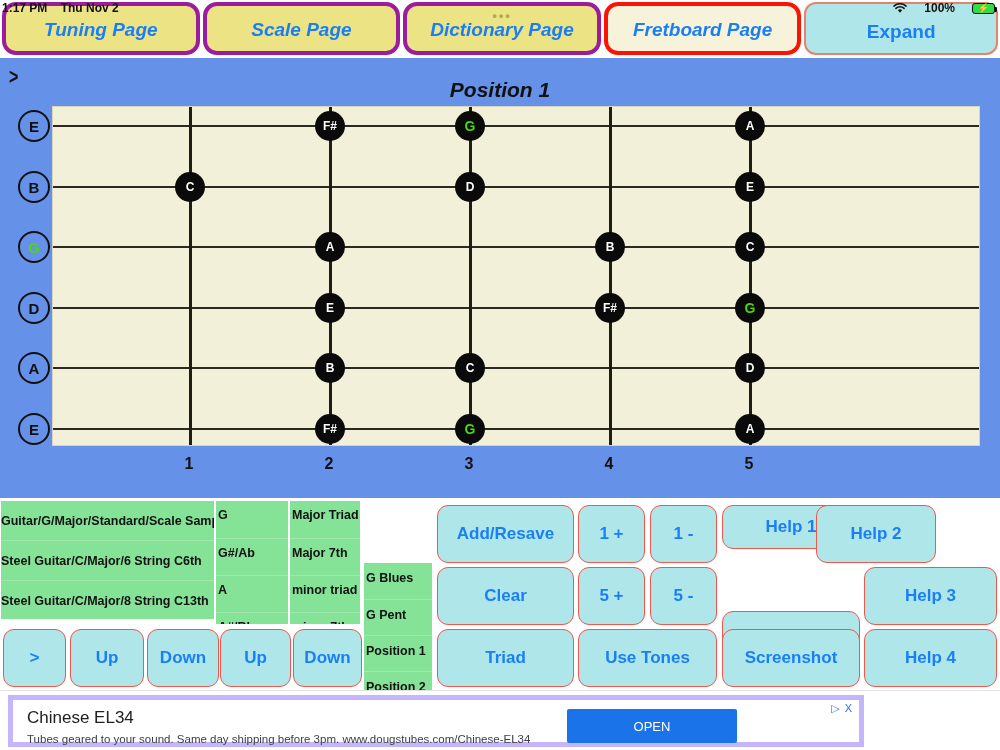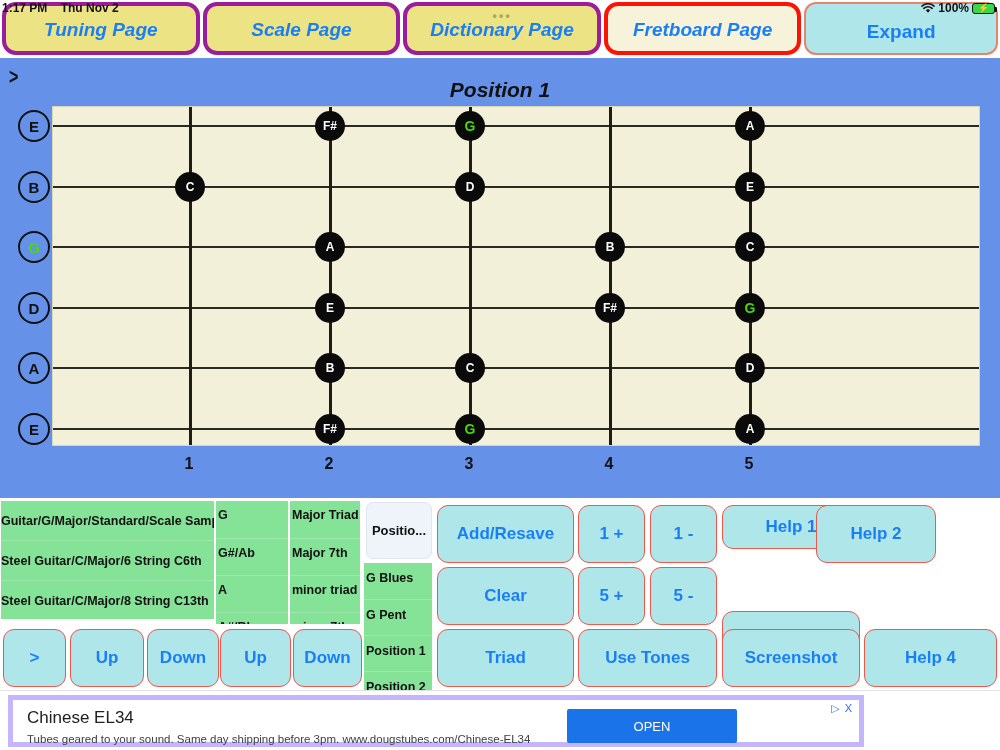--- a/index.html
+++ b/index.html
@@ -18,21 +18,21 @@
   }
   #status-left{
     position:absolute; left:2px; top:1px;
     font-size:12px; font-weight:bold; color:#111;
     white-space:nowrap; letter-spacing:0px;
   }
   #status-left .sb-date{ margin-left:10px; }
   #status-right{
     position:absolute; right:5px; top:1px;
     font-size:12px; font-weight:bold; color:#111;
-    display:flex; align-items:center; gap:3px;
+    display:flex; align-items:center; gap:17px;
   }
   .wifi-ico{ display:inline-block; width:14px; height:11px; position:relative; }
   .battery{
     display:inline-block; width:23px; height:11px;
     border:1px solid #111; border-radius:3px; position:relative;
     background:#36d94a;
   }
   .battery:after{
     content:""; position:absolute; right:-3px; top:3px;
     width:2px; height:5px; background:#111; border-radius:0 1px 1px 0;
@@ -296,21 +296,20 @@
       <div class="li">G#/Ab</div>
       <div class="li">A</div>
       <div class="li">A#/Bb</div>
     </div>
   <div class="listbox" id="list-types">
       <div class="li">Major Triad</div>
       <div class="li">Major 7th</div>
       <div class="li">minor triad</div>
       <div class="li">minor 7th</div>
     </div>
-  <div id="btn-position">Positio...</div>
   <div class="listbox" id="list-scales">
       <div class="li">G Blues</div>
       <div class="li">G Pent</div>
       <div class="li">Position 1</div>
       <div class="li">Position 2</div>
     </div>
 
   <div class="btn" style="left:3px;  top:131px; width:63px;  height:58px;">&gt;</div>
   <div class="btn" style="left:70px; top:131px; width:74px;  height:58px;">Up</div>
   <div class="btn" style="left:147px;top:131px; width:72px;  height:58px;">Down</div>
@@ -325,20 +324,21 @@
   <div class="btn small" style="left:650px;top:7px;   width:67px; height:58px;">1 -</div>
   <div class="btn small" style="left:578px;top:69px;  width:67px; height:58px;">5 +</div>
   <div class="btn small" style="left:650px;top:69px;  width:67px; height:58px;">5 -</div>
   <div class="btn" style="left:578px;top:131px; width:139px; height:58px;">Use Tones</div>
 
   <div class="btn" style="left:722px;top:7px;   width:138px; height:44px;">Help 1</div>
   <div class="btn" style="left:722px;top:69px;  width:138px; height:58px;margin-top:44px;">Chords</div>
   <div class="btn" style="left:722px;top:131px; width:138px; height:58px;">Screenshot</div>
 
   <div class="btn" style="left:816px;top:7px;   width:120px; height:58px;">Help 2</div>
+  <div class="btn" style="left:864px;top:69px;  width:133px; height:58px;">Help 3</div>
   <div class="btn" style="left:864px;top:131px; width:133px; height:58px;">Help 4</div>
 </div>
 
 <div id="ad">
   <div id="ad-inner">
     <div id="ad-title">Chinese EL34</div>
     <div id="ad-desc">Tubes geared to your sound. Same day shipping before 3pm. www.dougstubes.com/Chinese-EL34</div>
     <div id="ad-open">OPEN</div>
     <div id="ad-choices">▷ X</div>
   </div>

